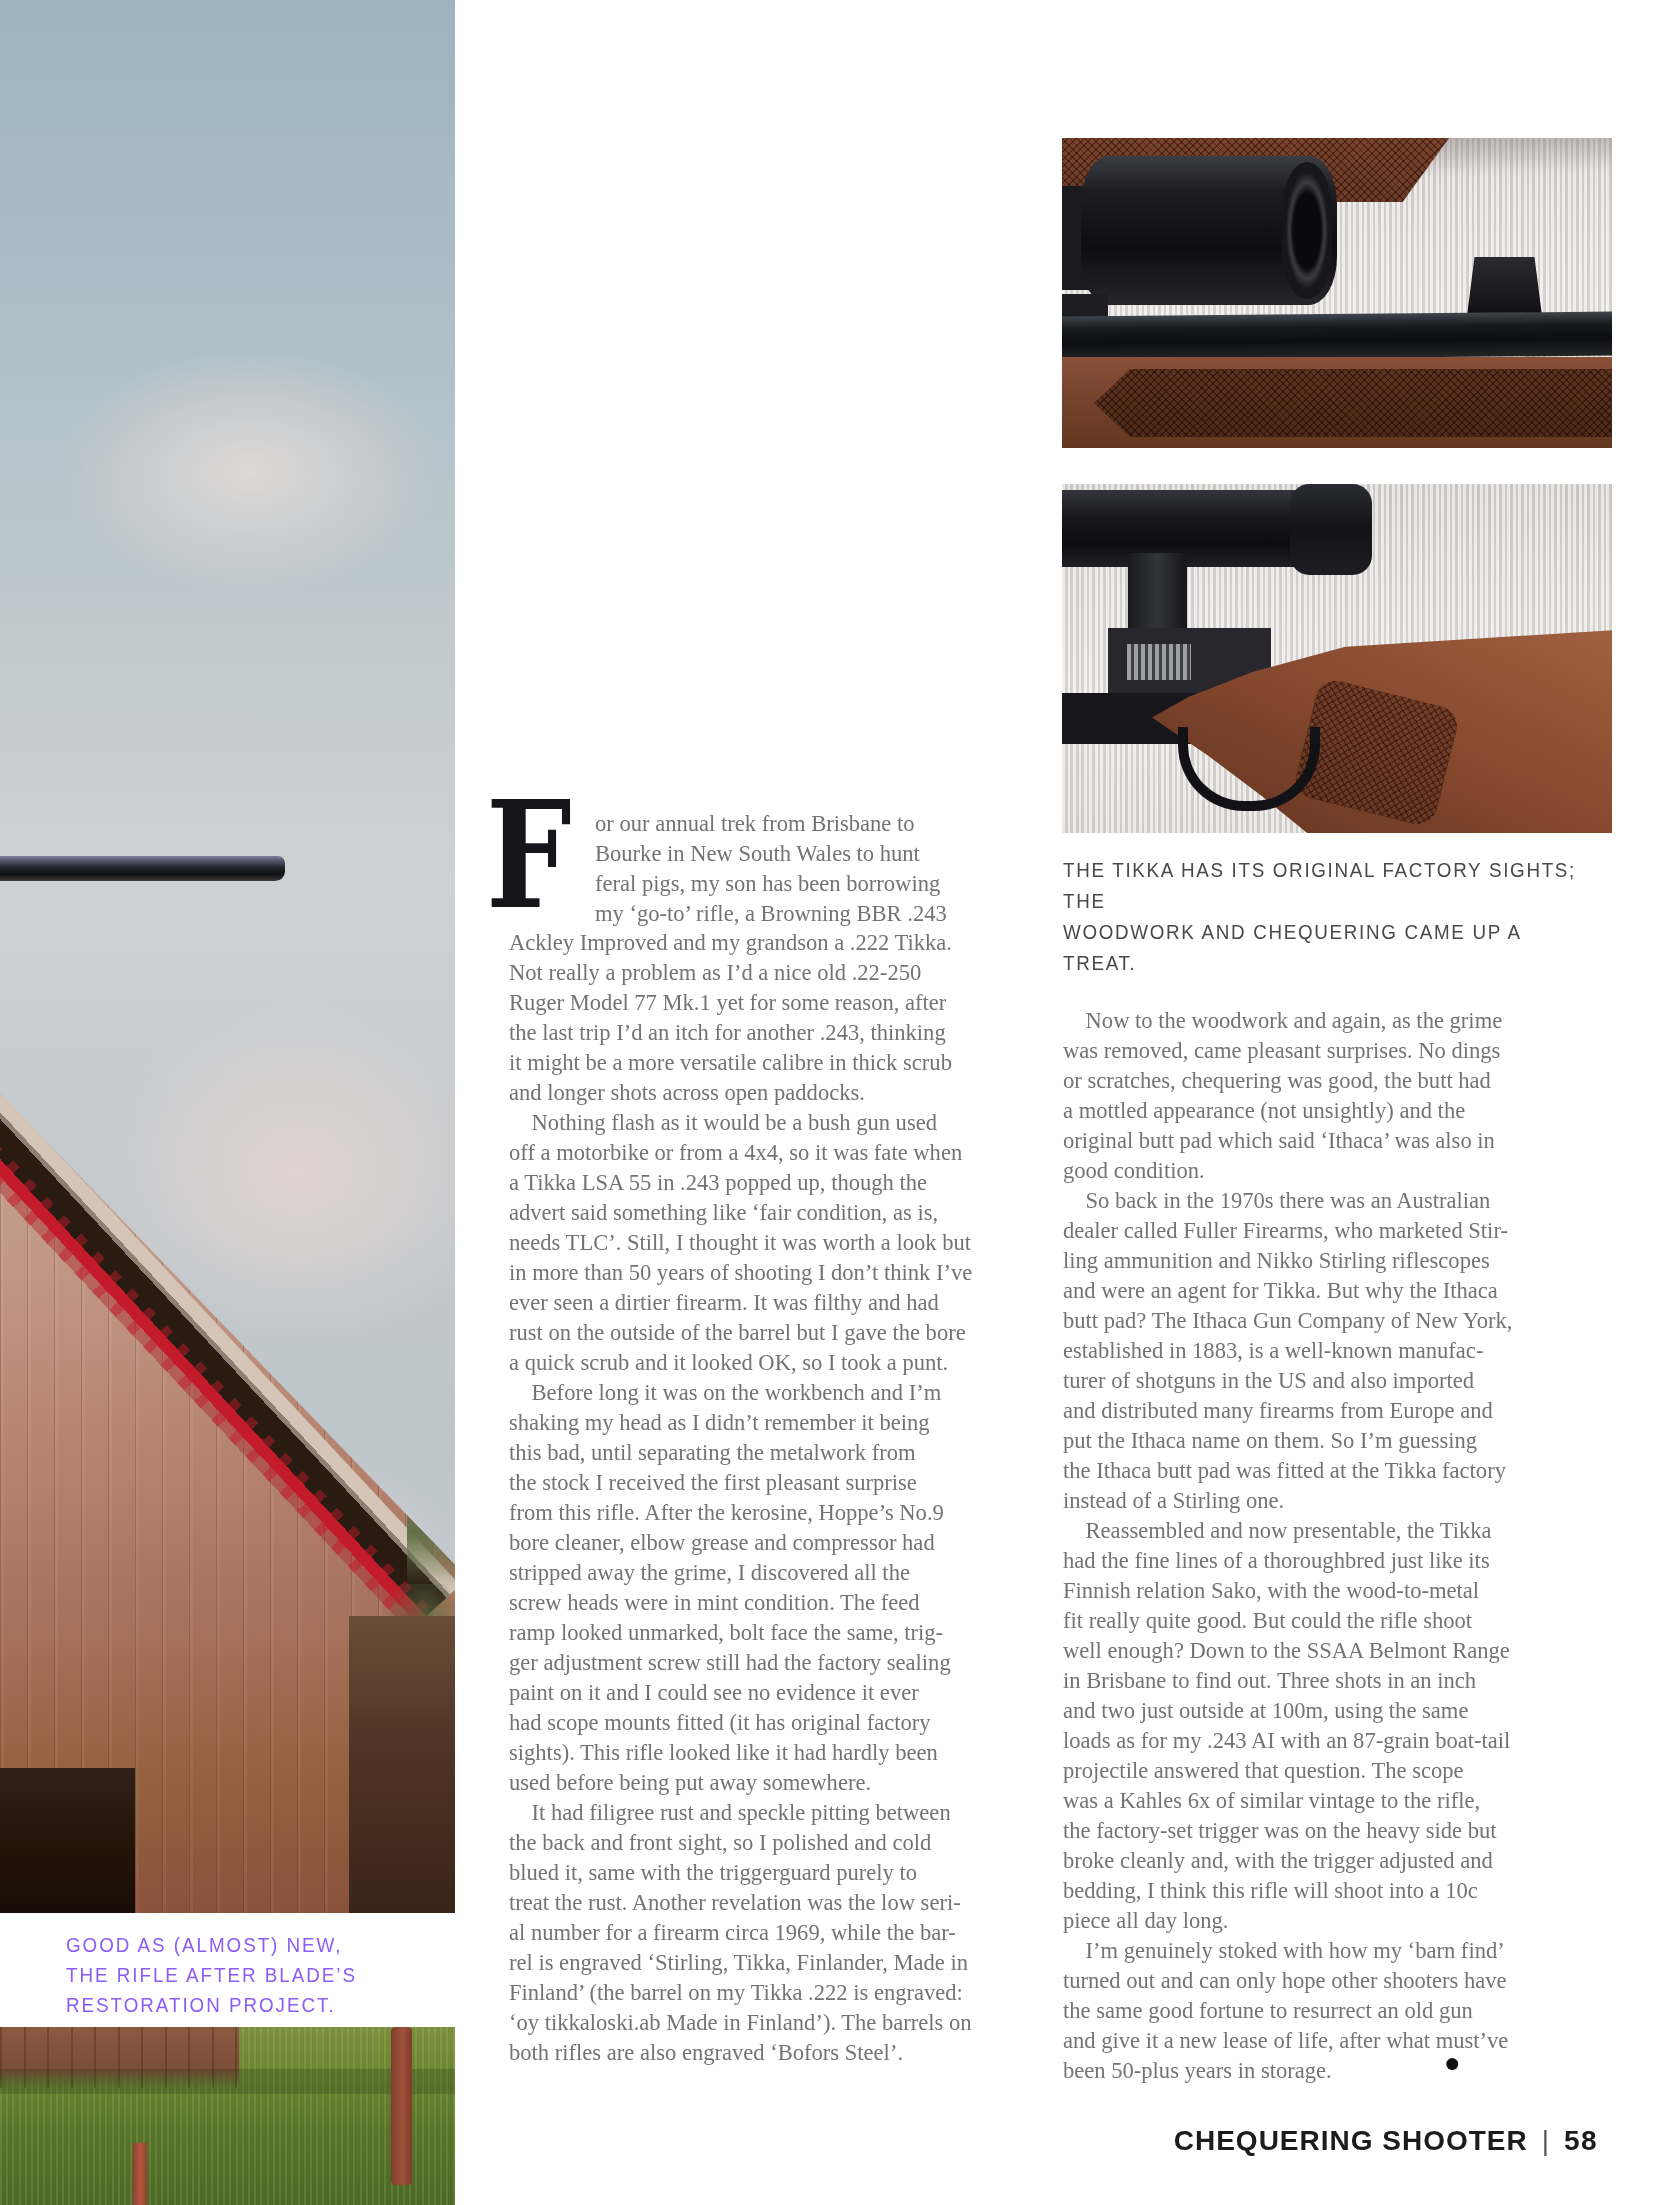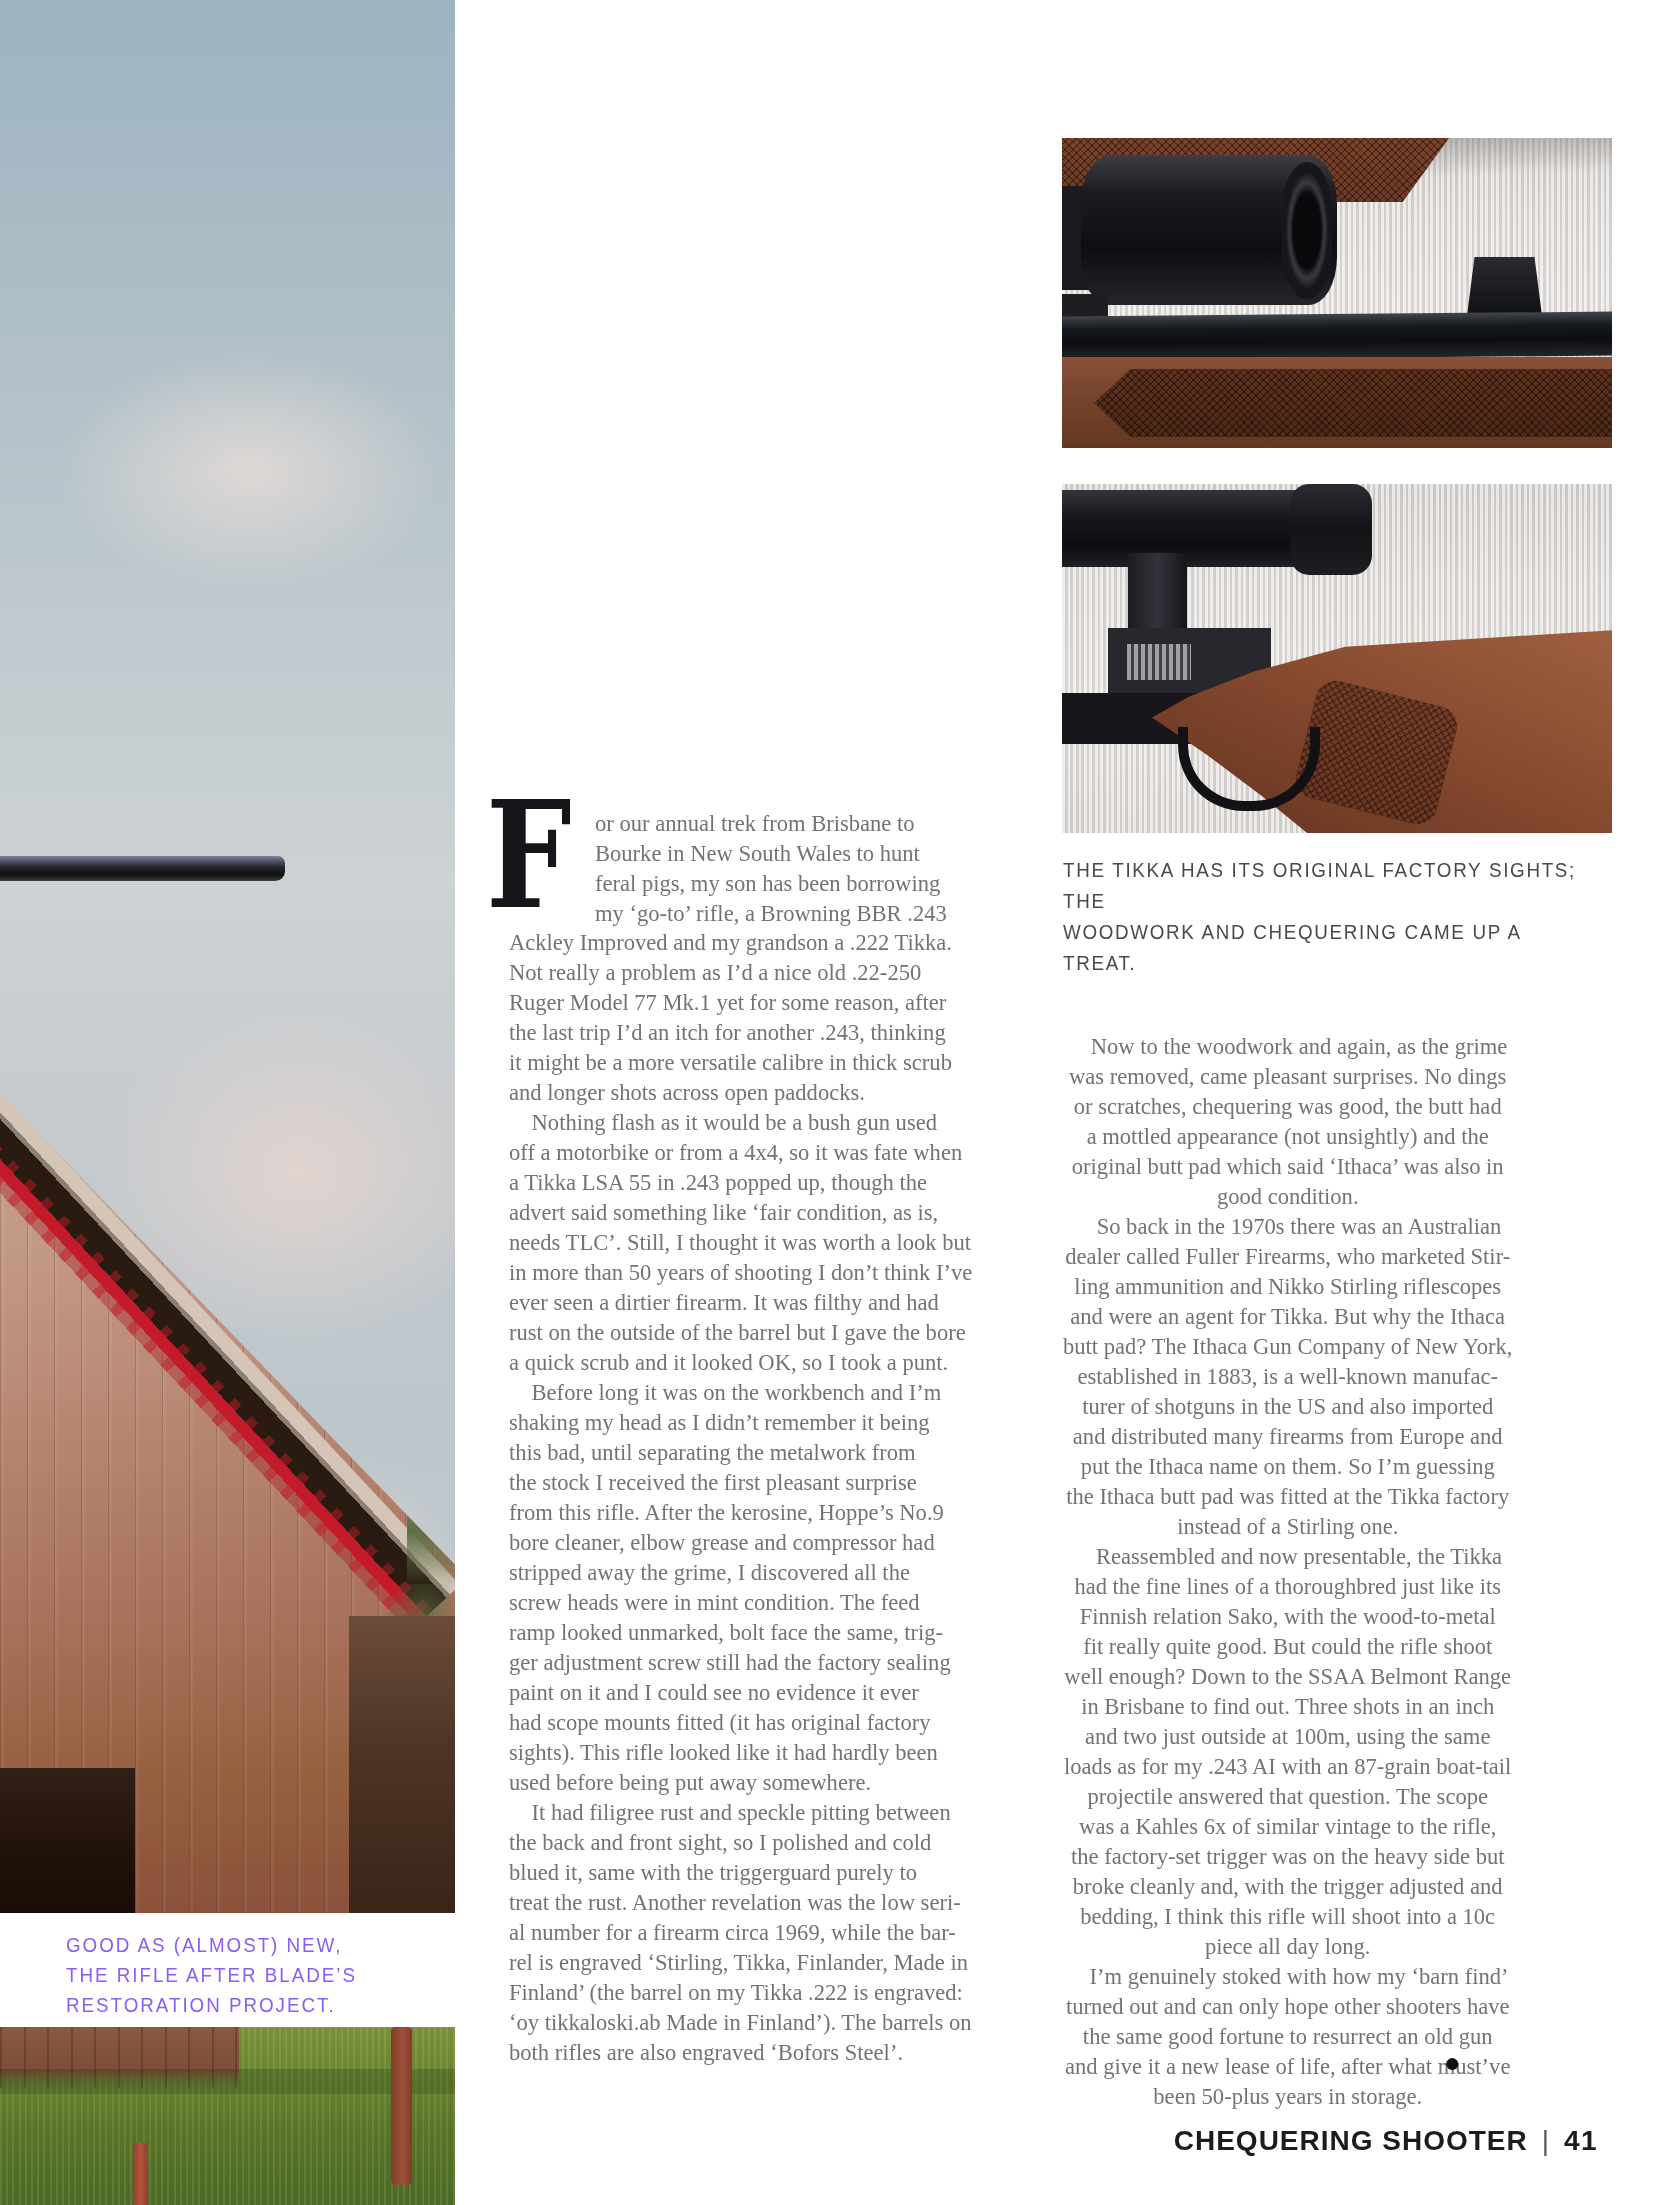--- a/index.html
+++ b/index.html
@@ -114,21 +114,21 @@
 
   .right-caption { position:absolute; left:1063px; top:855px; width:553px;
            font-family:"Liberation Sans", sans-serif; font-size:20px; letter-spacing:1.8px;
            color:#47494b; line-height:31px; }
 
   
   .bodytext { position:absolute; color:#737373; font-size:24px; line-height:30px; white-space:nowrap; }
   .tline { transform:scaleX(.94); transform-origin:0 50%; }
   .col1-first { left:493px; top:808px; padding-left:102px; }
   .col1-rest  { left:509px; top:927px; }
-  .col2       { left:1063px; top:1031px;text-align:center; }
+  .col2       { left:1063px; top:1005px; }
   .dropcap { position:absolute; left:486px; top:793px; width:97px; height:125px;
              font-family:"DejaVu Serif", serif; font-weight:bold; font-size:147px; line-height:125px;
              color:#16161a; transform:scaleX(.82); transform-origin:0 0; }
   .endmark { position:absolute; left:1444px; top:2049px; width:28px; height:28px;
              font-size:28px; line-height:28px; color:#111; }
 
   
   .footer { position:absolute; right:77px; top:2125px; font-family:"Liberation Sans", sans-serif;
             font-size:28px; color:#1c1c1e; letter-spacing:1px; white-space:nowrap; }
   .footer .mag { font-weight:700; }
@@ -278,15 +278,15 @@
     <div class="tline">piece all day long.</div>
     <div class="tline">&nbsp;&nbsp;&nbsp;&nbsp;I’m genuinely stoked with how my ‘barn find’</div>
     <div class="tline">turned out and can only hope other shooters have</div>
     <div class="tline">the same good fortune to resurrect an old gun</div>
     <div class="tline">and give it a new lease of life, after what must’ve</div>
     <div class="tline">been 50-plus years in storage.</div>
   </div>
 <div class="endmark">●</div>
 
 <div class="footer">
-  <span class="mag">CHEQUERING SHOOTER</span><span class="sep">|</span><span class="pagenum">41</span>
+  <span class="mag">CHEQUERING SHOOTER</span><span class="sep">|</span><span class="pagenum">58</span>
 </div>
 
 
 </body></html>

